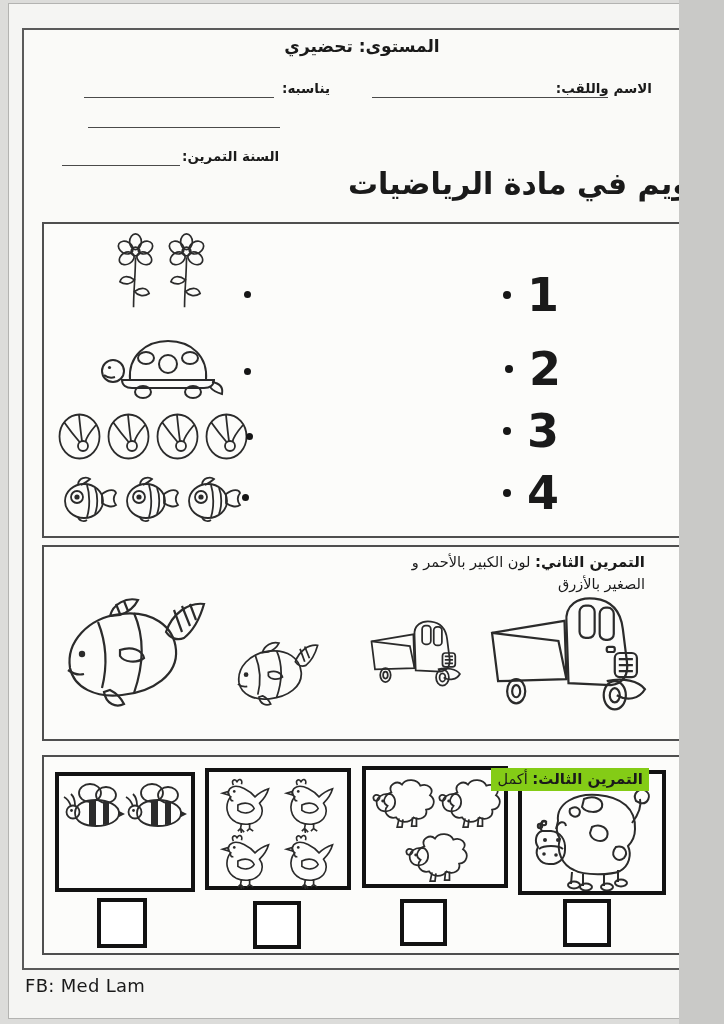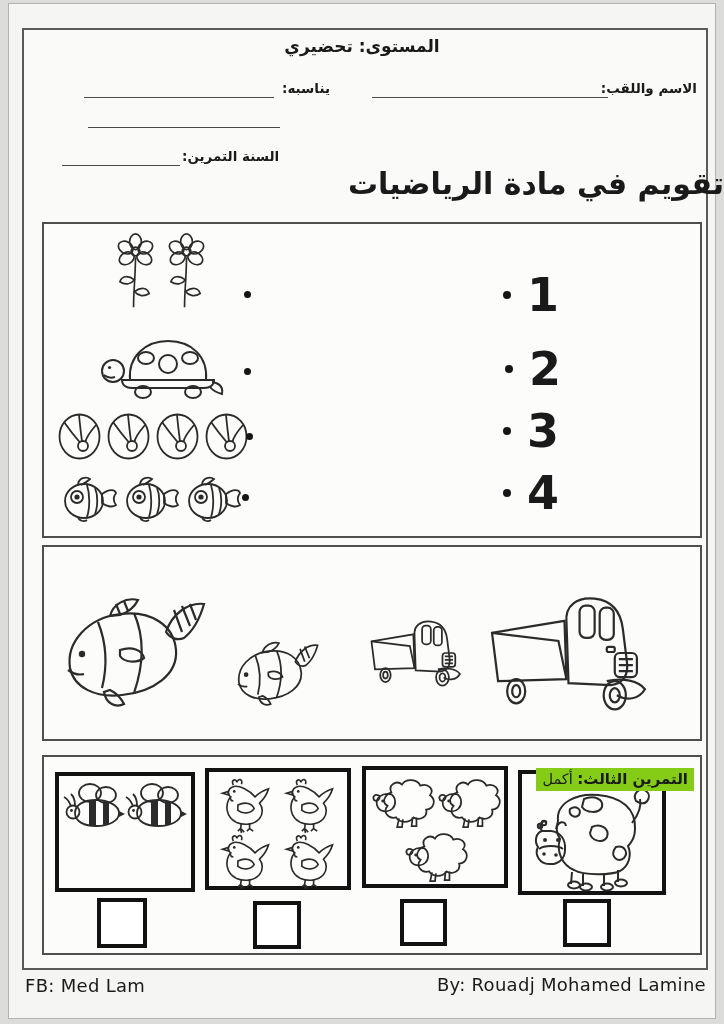--- a/index.html
+++ b/index.html
@@ -1,17 +1,17 @@
 <!DOCTYPE html>
 <html lang="ar"><head>
 <meta charset="utf-8">
 <style>
   html,body{margin:0;padding:0;background:#c9c9c7;}
-  .screen{position:relative;width:724px;height:1024px;background:#dcdcda;overflow:hidden;
-          font-family:"DejaVu Sans",sans-serif;color:#1a1a1a;}
+  .screen{position:relative;width:643px;height:1024px;background:#dcdcda;overflow:hidden;
+          font-family:"DejaVu Sans",sans-serif;color:#1a1a1a;padding-left:36px;}
   .paper{position:absolute;left:8px;top:3px;width:706px;height:1014px;background:#f5f5f3;border:1px solid #b3b3b1;}
   .main-box{position:absolute;left:22px;top:28px;width:682px;height:938px;border:2px solid #5a5a5a;background:#fafaf8;}
   .rtl{direction:rtl;unicode-bidi:embed;}
   .level{position:absolute;top:36px;left:0;width:724px;text-align:center;font-weight:bold;font-size:17px;}
   .flabel{position:absolute;font-size:13.5px;font-weight:bold;white-space:nowrap;}
   .fline{position:absolute;border-bottom:1.5px solid #4a4a4a;height:1px;}
   .title{position:absolute;top:166px;left:0;width:724px;text-align:right;font-weight:bold;font-size:30px;letter-spacing:0px;}
   .ex-box{position:absolute;border:2px solid #4f4f4f;background:#fcfcfa;box-sizing:border-box;}
   .ex-head{position:absolute;font-size:14.5px;text-align:right;line-height:1.5;}
   .ex-head b{font-size:15px;}
@@ -189,20 +189,24 @@
       </g>
     </svg>
     </div>
   <div class="dot" style="left:242px;top:494px;"></div>
   <div class="num-group" style="left:503px;top:470px;">
     <span class="num-dot"></span>
     <span class="digit">4</span>
   </div>
 
   <div class="ex-box" style="left:42px;top:545px;width:660px;height:196px;"></div>
+  <div class="ex-head rtl" style="top:551px;right:34px;width:268px;">
+    <b>التمرين الثاني:</b>
+    <span>لون الكبير بالأحمر و الصغير بالأزرق</span>
+  </div>
 
   <div style="position:absolute;left:58px;top:592px;">
     <svg width="150" height="125" viewBox="0 0 150 125">
       <g fill="none" stroke="#2b2b2b" stroke-width="2.2">
         <path d="M12 76 C8 50 30 26 62 22 C94 18 116 34 118 58 C120 82 96 100 64 103 C38 106 16 96 12 76 Z"></path>
         <path d="M40 30 C48 50 50 72 44 96"></path>
         <path d="M76 21 C86 44 86 72 76 101"></path>
         <circle cx="24" cy="62" r="3.2" fill="#2b2b2b" stroke="none"></circle>
         <path d="M10 78 Q18 84 26 82"></path>
         <path d="M108 40 C114 22 130 10 146 12 C142 26 136 38 126 46 C119 49 112 46 108 40 Z"></path>
@@ -419,14 +423,13 @@
         <ellipse cx="44" cy="106" rx="6" ry="3.5"></ellipse>
         <ellipse cx="56" cy="108" rx="6" ry="3.5"></ellipse>
         <ellipse cx="77" cy="108" rx="6" ry="3.5"></ellipse>
         <ellipse cx="91" cy="104" rx="6" ry="3.5"></ellipse>
       </g>
     </svg>
   </div>
   <div class="ans-square" style="left:563px;top:899px;width:48px;height:48px;"></div>
 
   <div class="footer-text" style="left:25px;top:975px;">FB: Med Lam</div>
-  <div class="footer-text" style="right:18px;top:974px;">By: Rouadj Mohamed Lamine</div>
 </div>
 
 </body></html>

